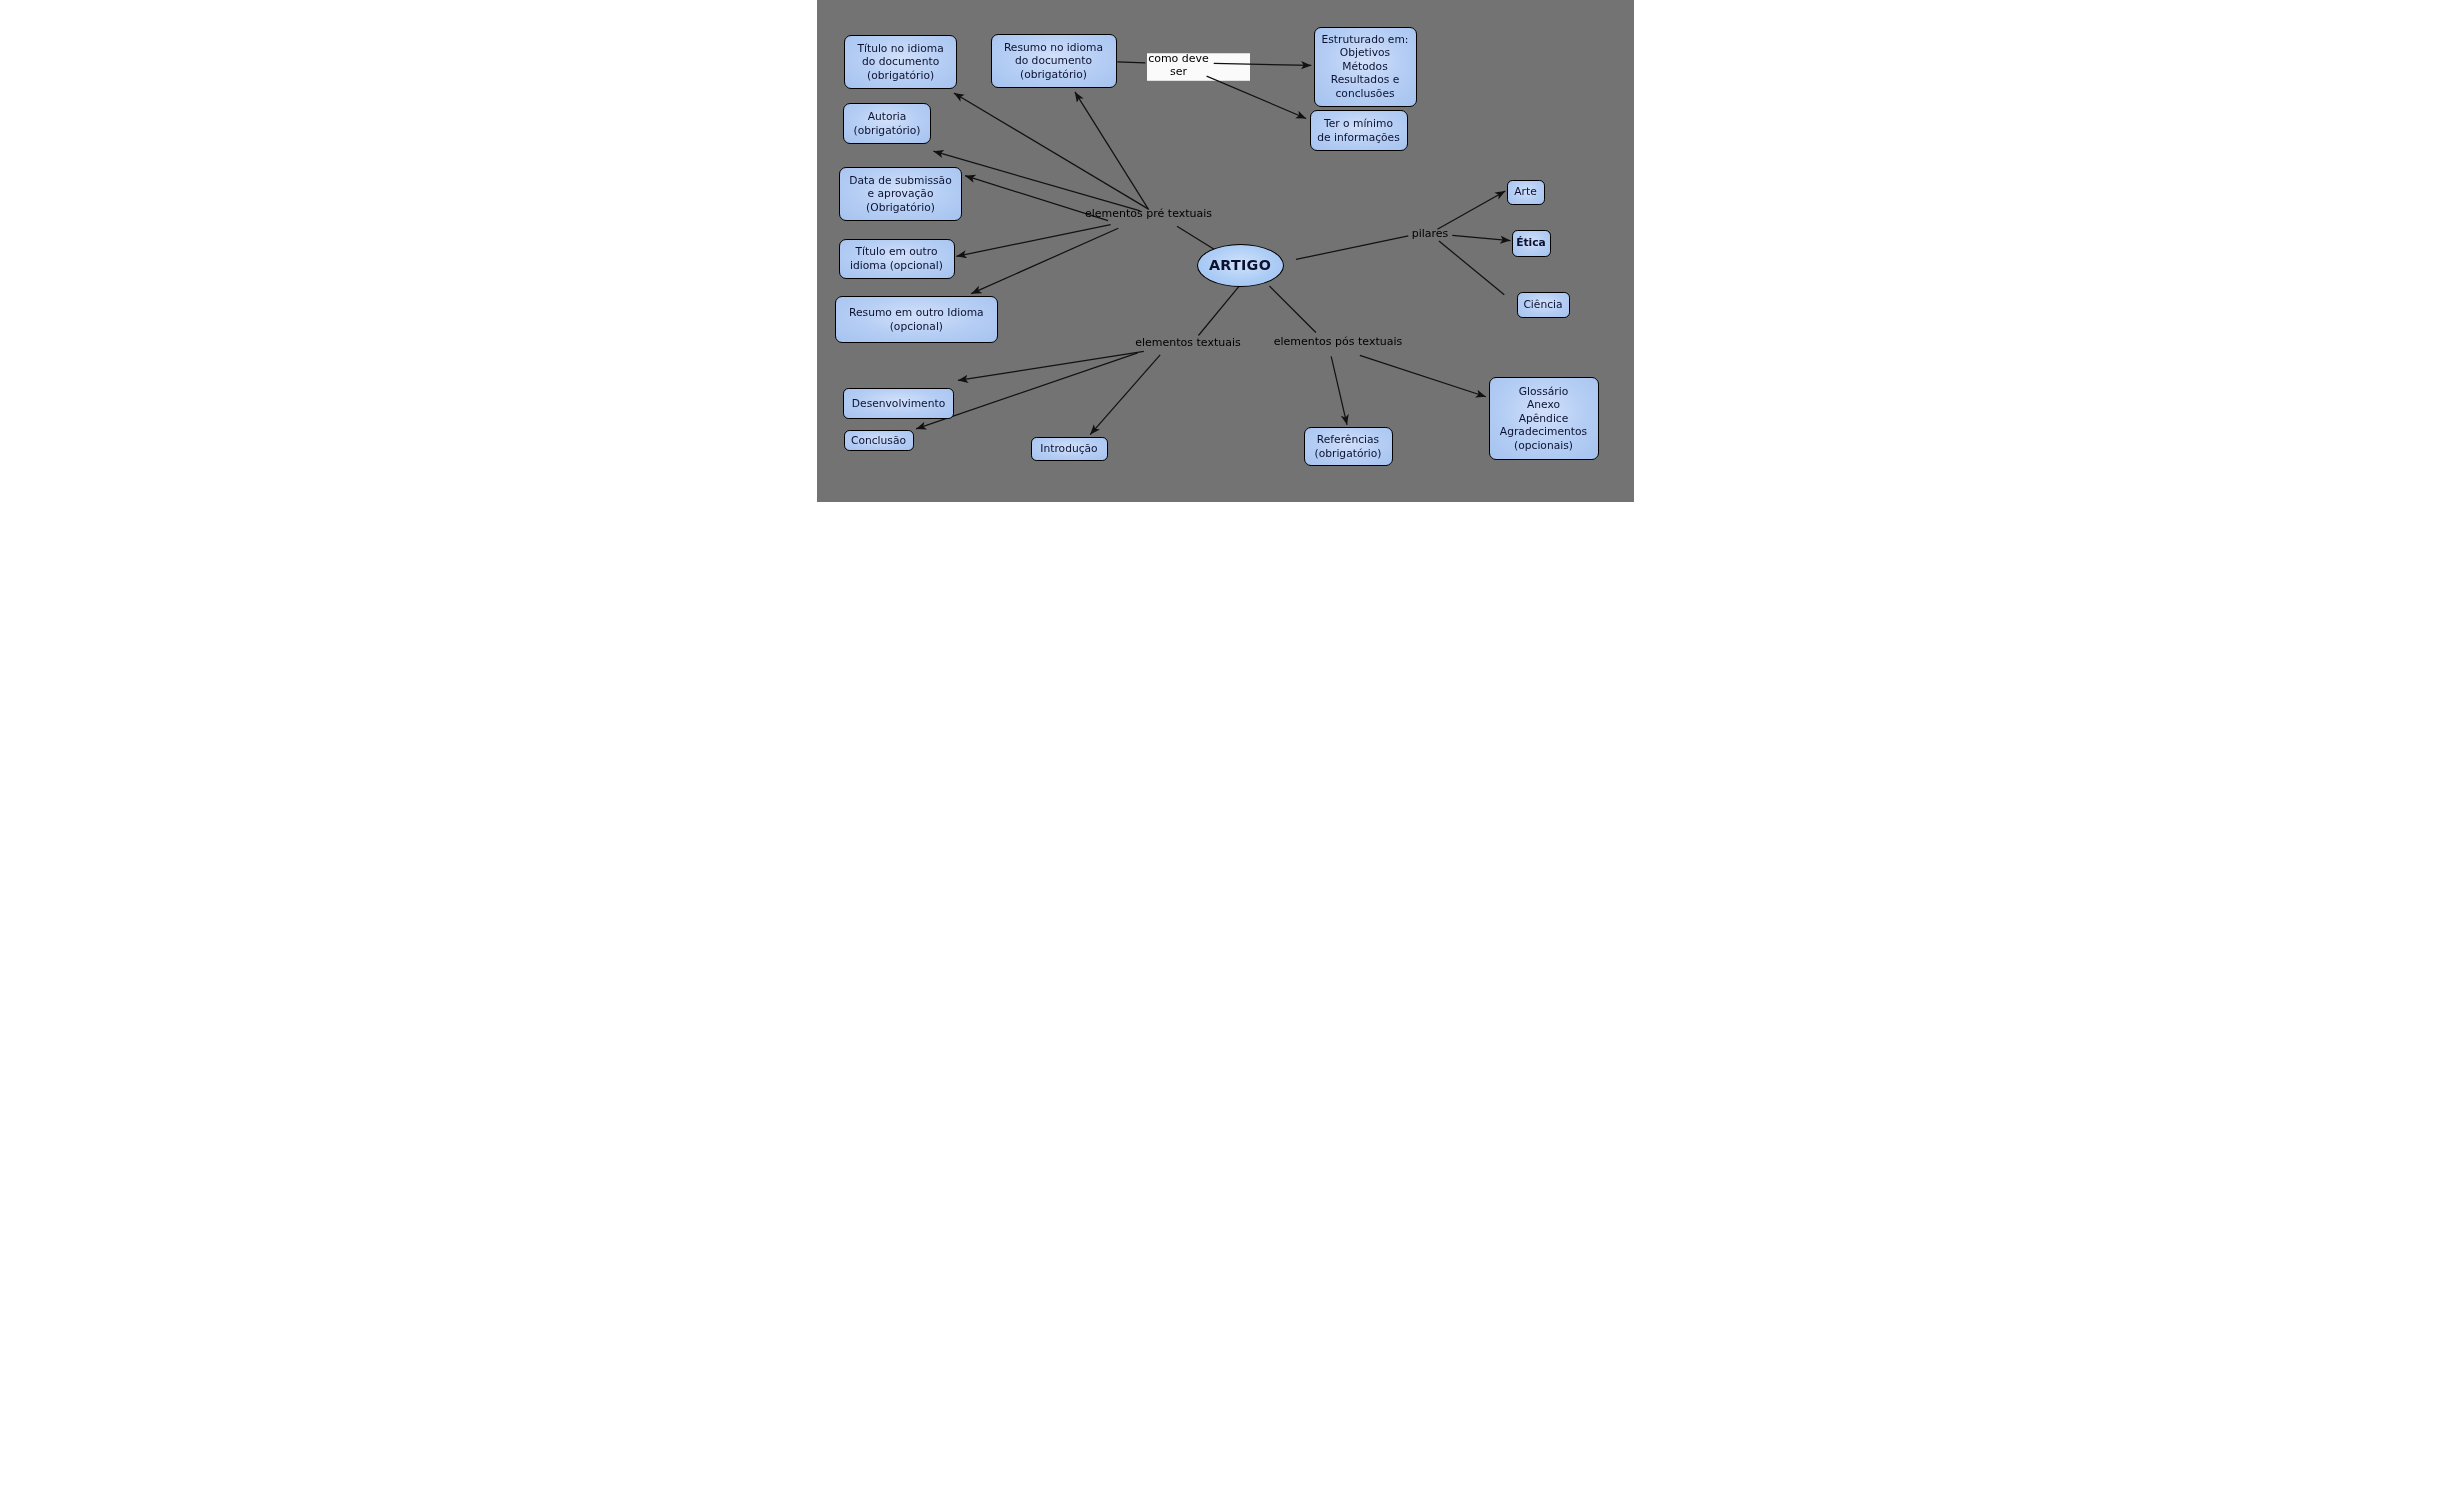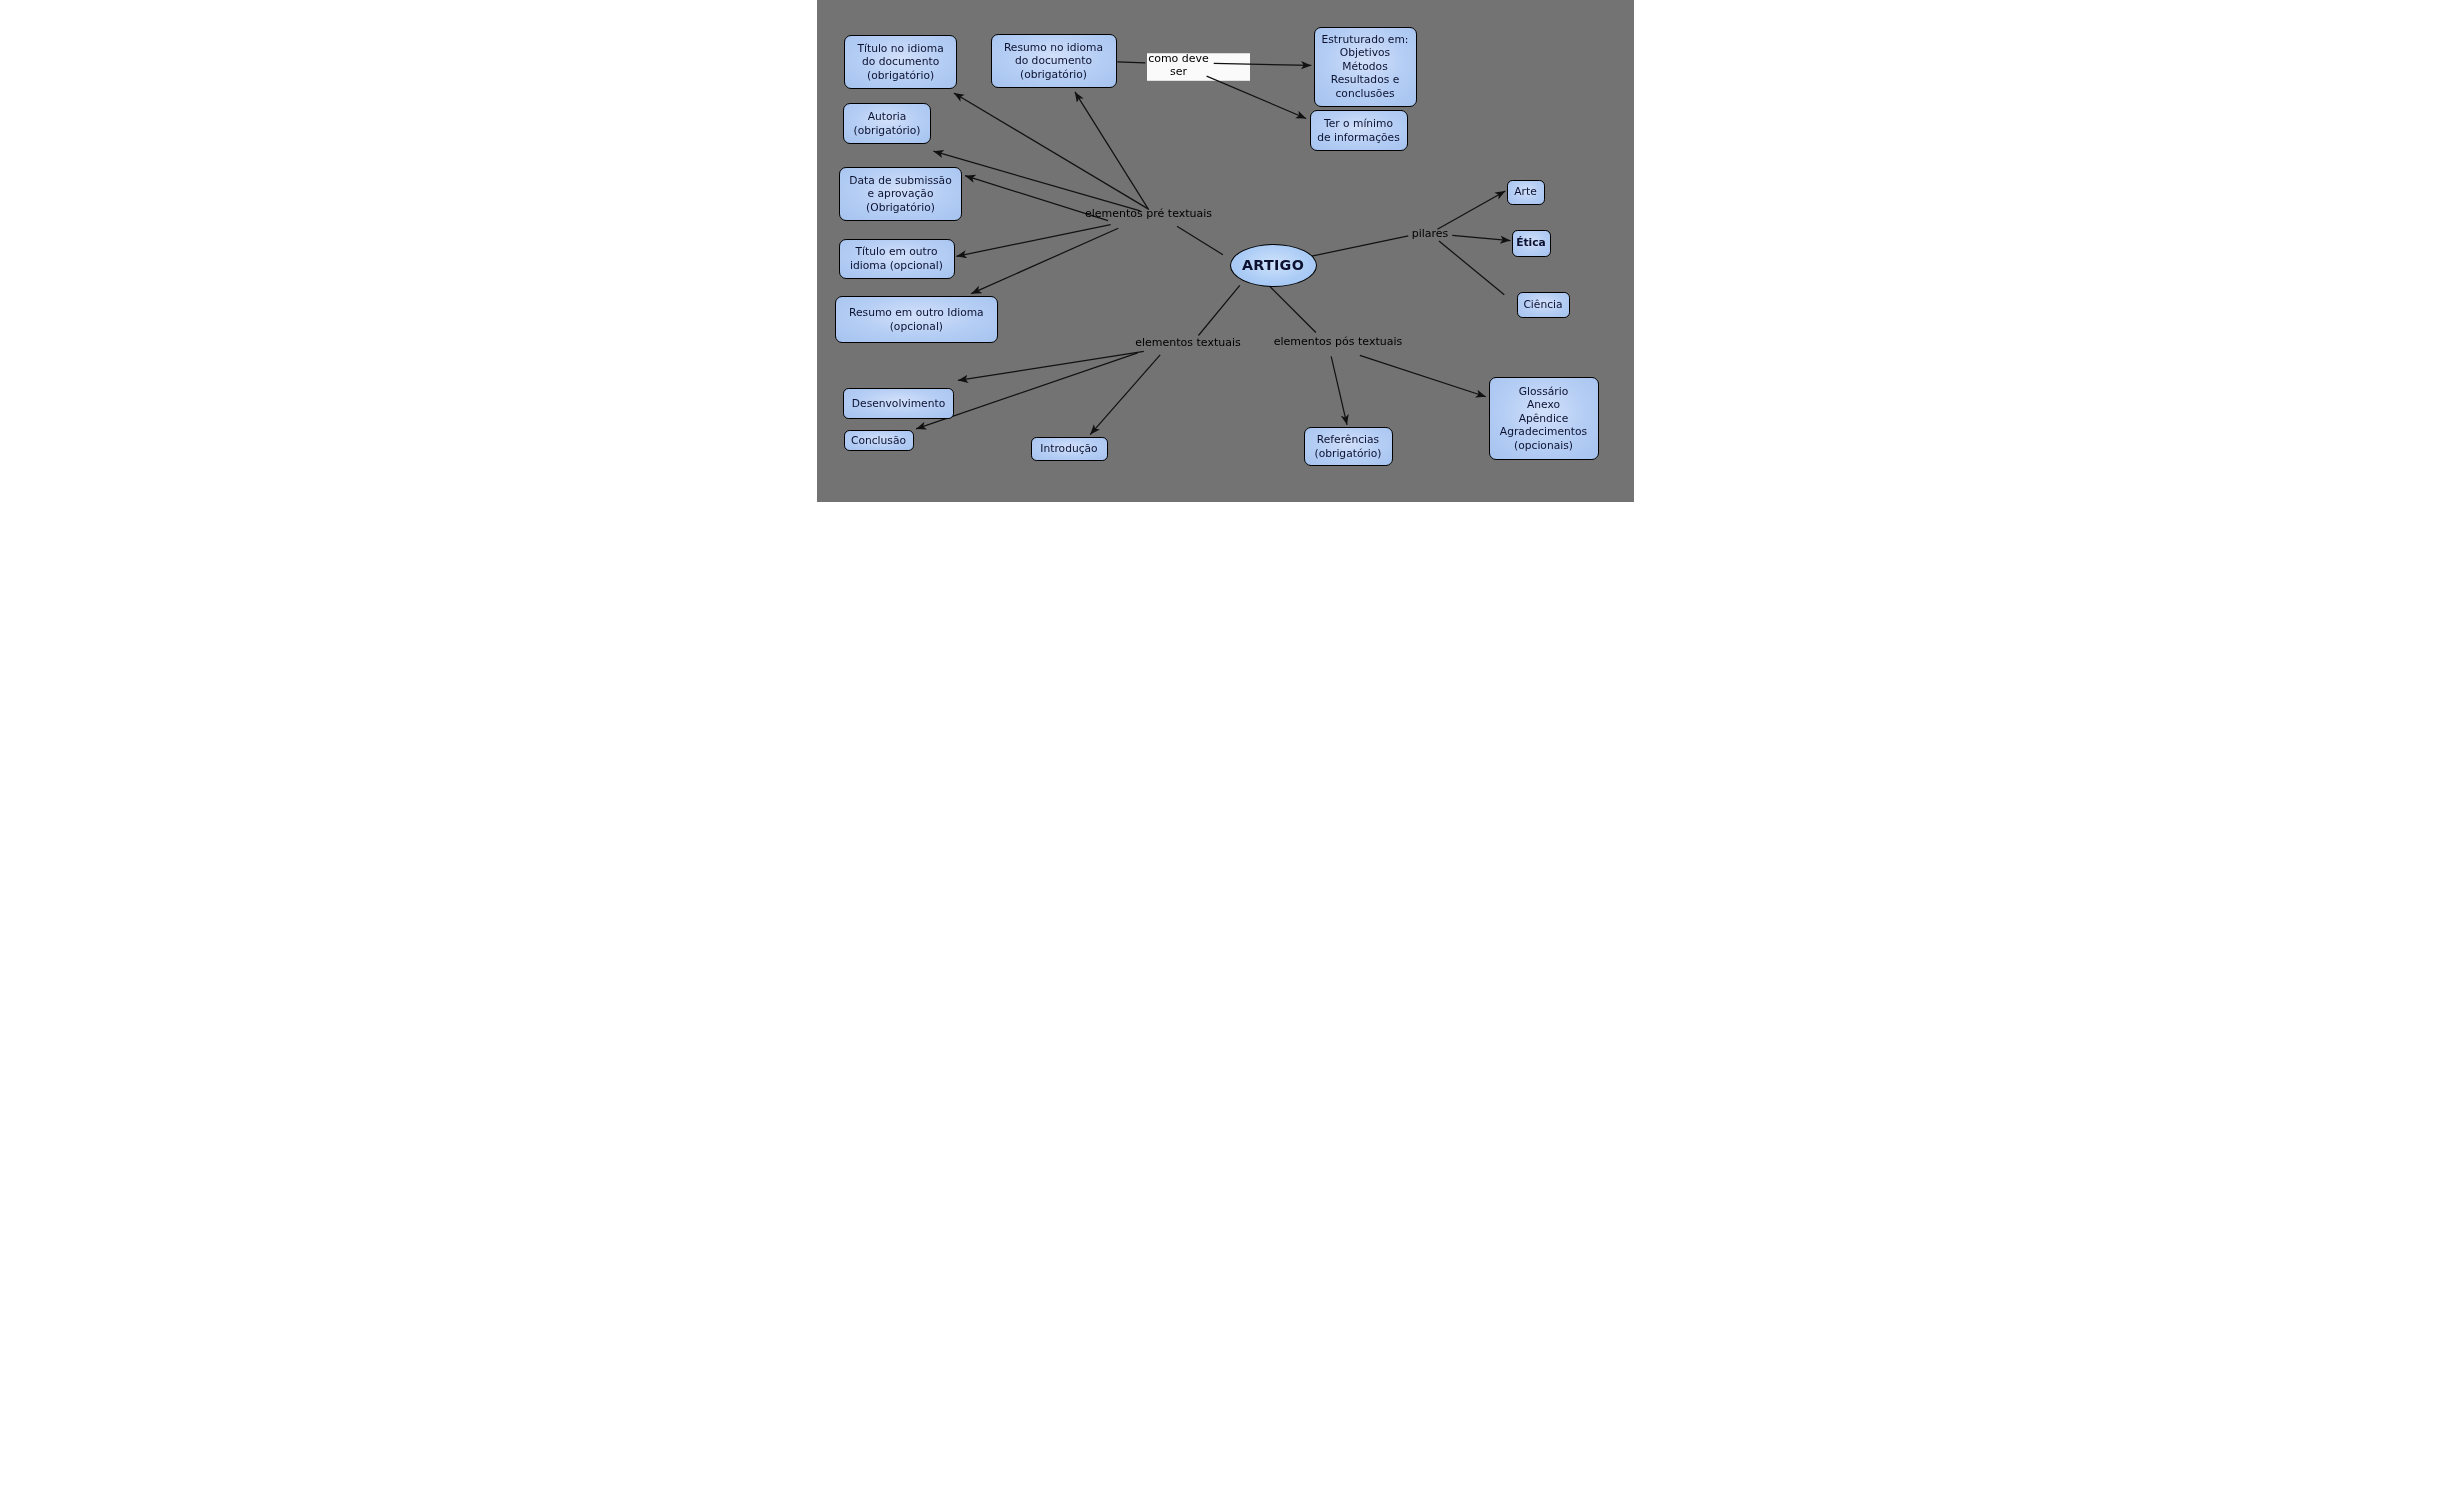--- a/index.html
+++ b/index.html
@@ -94,21 +94,21 @@
 
   <div class="node" style="left:497px;top:26.5px;width:103px;height:80px;">Estruturado em:
 Objetivos
 Métodos
 Resultados e
 conclusões</div>
 
   <div class="node" style="left:493px;top:110px;width:98px;height:41px;">Ter o mínimo
 de informações</div>
 
-  <div class="node ellipse" style="left:413px;top:244px;width:87px;height:43px;">ARTIGO</div>
+  <div class="node ellipse" style="left:380px;top:244px;width:87px;height:43px;">ARTIGO</div>
 
   <div class="node small" style="left:690px;top:180px;width:38px;height:24.5px;">Arte</div>
 
   <div class="node small" style="left:695px;top:230px;width:39px;height:26.5px;font-weight:bold;">Ética</div>
 
   <div class="node small" style="left:684px;top:292px;width:53px;height:25.5px;margin-left:16px;">Ciência</div>
 
   <div class="node small" style="left:26.5px;top:377px;width:111px;height:31px;margin-top:11px;">Desenvolvimento</div>
 
   <div class="node small" style="left:27px;top:430px;width:70px;height:21.4px;">Conclusão</div>

